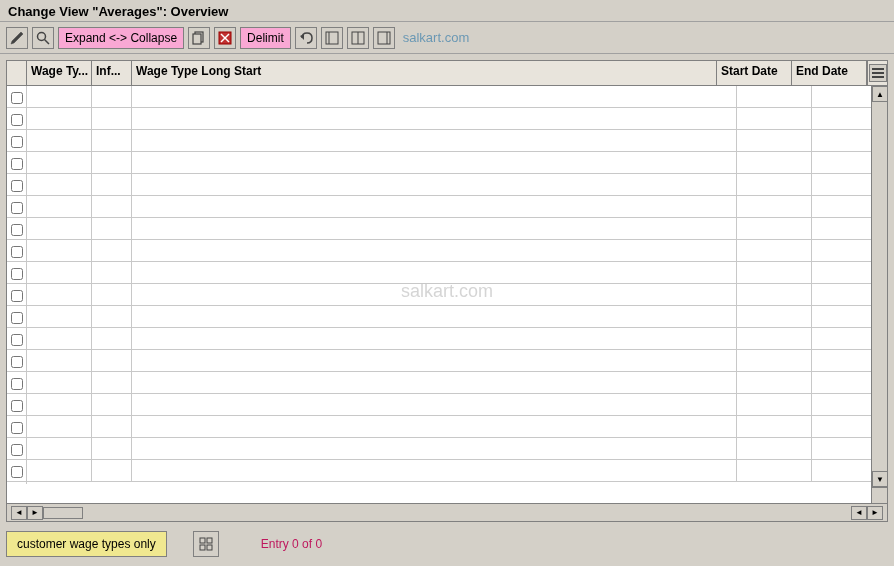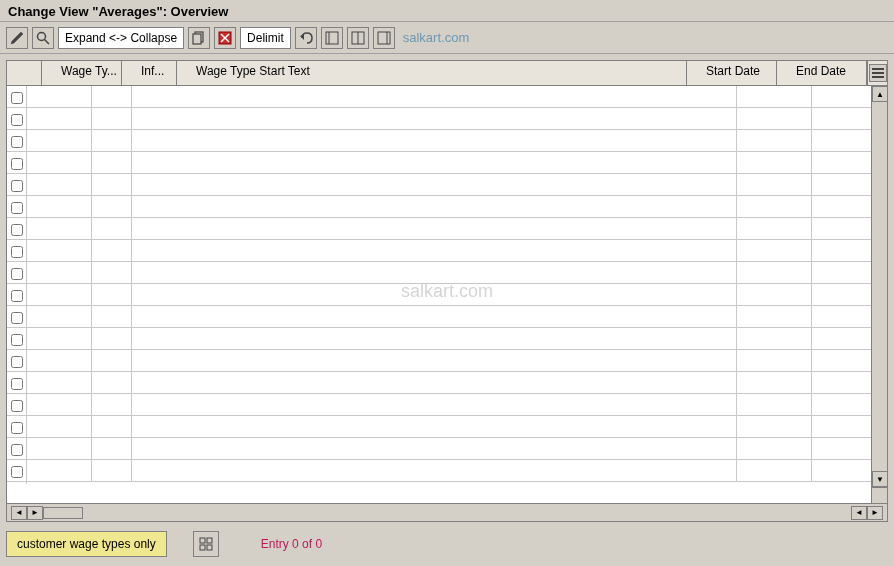--- a/index.html
+++ b/index.html
@@ -40,21 +40,21 @@
       border: 1px solid #808080;
       width: 22px;
       height: 22px;
       display: flex;
       align-items: center;
       justify-content: center;
       cursor: pointer;
       font-size: 11px;
     }
     .toolbar-text-btn {
-      background: #ffffff;
+      background: #f9a8d4;
       border: 1px solid #808080;
       padding: 2px 6px;
       height: 22px;
       display: flex;
       align-items: center;
       cursor: pointer;
       font-size: 12px;
     }
     .content-area {
       flex: 1;
@@ -81,25 +81,24 @@
     .col-checkbox {
       width: 20px;
       min-width: 20px;
       border-right: 1px solid #808080;
       height: 24px;
     }
     .col-header {
       border-right: 1px solid #808080;
       padding: 3px 4px;
       font-size: 12px;
-      font-weight: normal;
+      font-weight: bold;
       color: #000;
       white-space: nowrap;
       overflow: hidden;
-      margin-left: 15px;
     }
     .col-wage-ty { width: 65px; min-width: 65px; }
     .col-inf { width: 40px; min-width: 40px; }
     .col-wage-long { width: 175px; min-width: 175px; flex: 1; }
     .col-start { width: 75px; min-width: 75px; }
     .col-end { width: 75px; min-width: 75px; }
     .col-icon-header {
       width: 20px;
       min-width: 20px;
       display: flex;
@@ -328,21 +327,21 @@
 
       <div class="table-header">
         <div class="col-checkbox col-header"></div>
         <div class="col-header col-wage-ty">
           <span>Wage Ty...</span>
         </div>
         <div class="col-header col-inf">
           <span>Inf...</span>
         </div>
         <div class="col-header col-wage-long">
-          <span>Wage Type Start Text</span>
+          <span>Wage Type Long Start</span>
         </div>
         <div class="col-header col-start">
           <span>Start Date</span>
         </div>
         <div class="col-header col-end">
           <span>End Date</span>
         </div>
         <div class="col-icon-header">
           <div class="icon-box">
             <svg width="12" height="12" viewBox="0 0 12 12">

